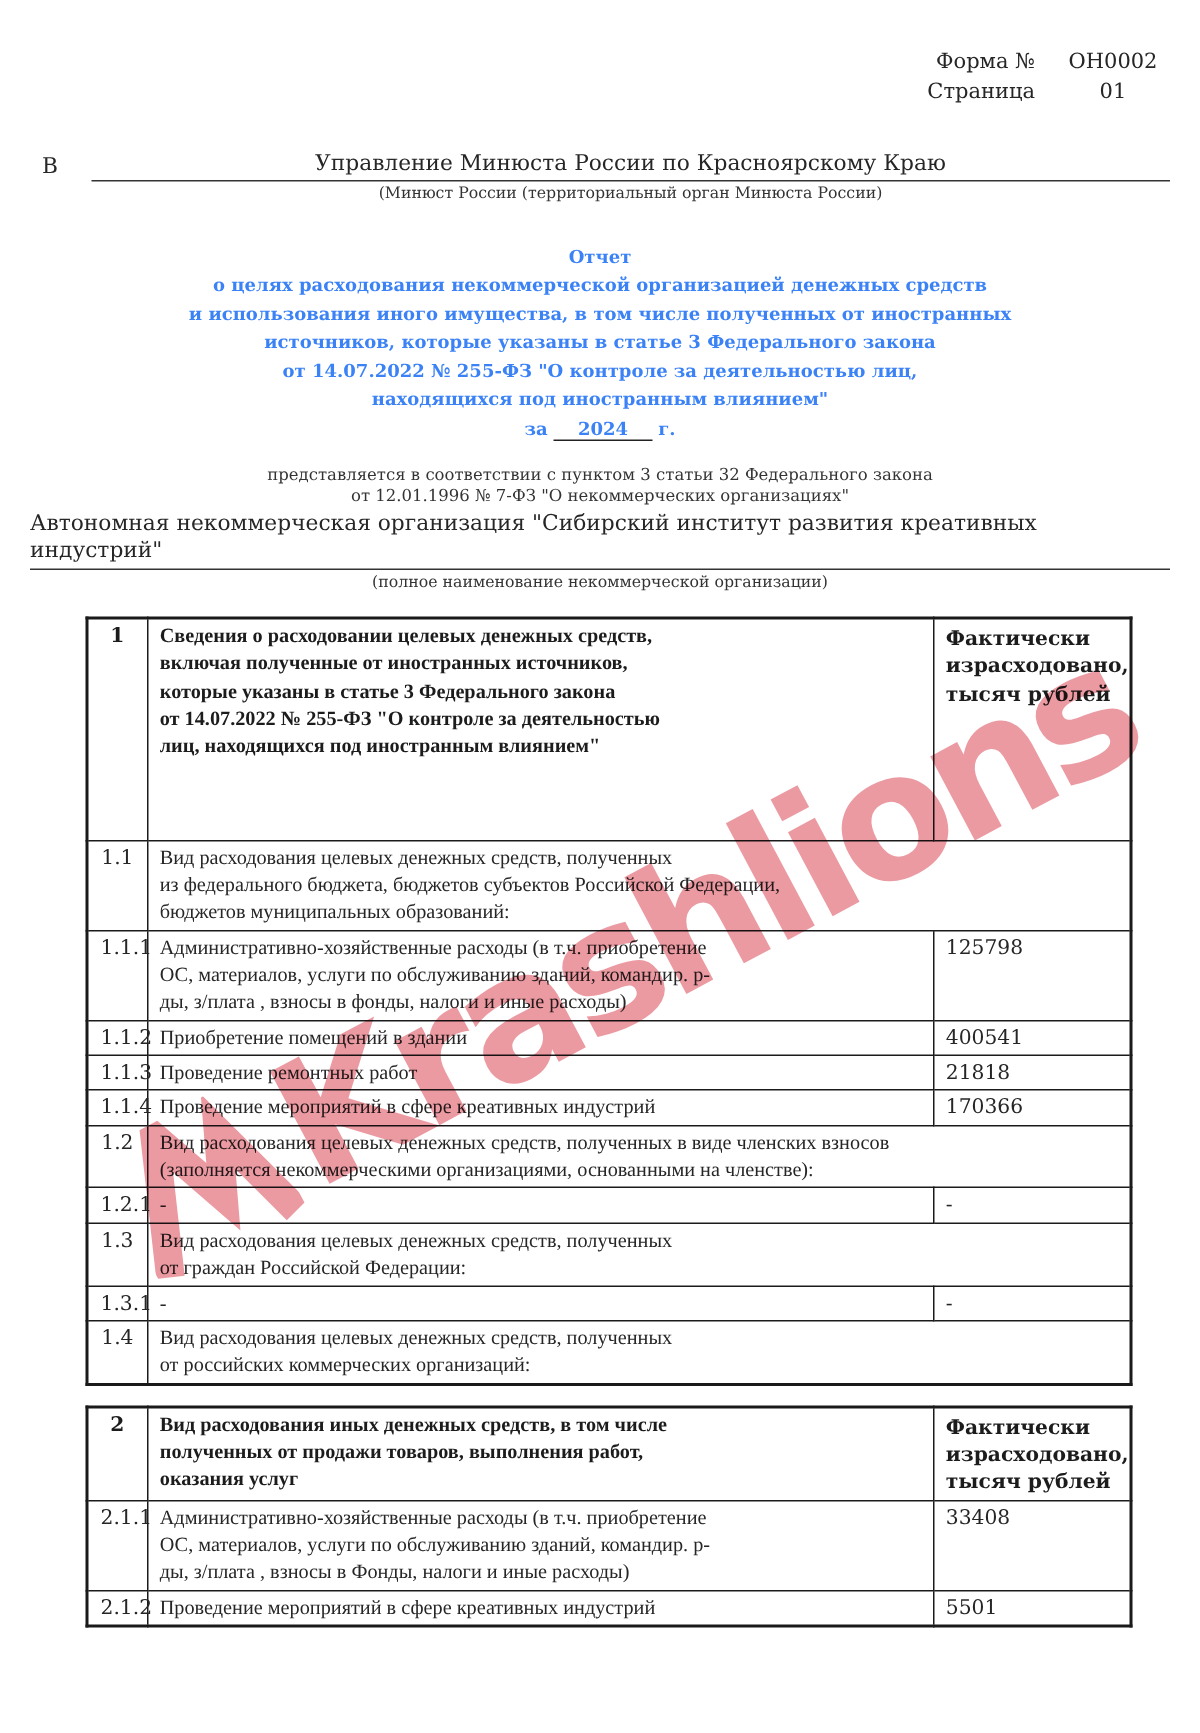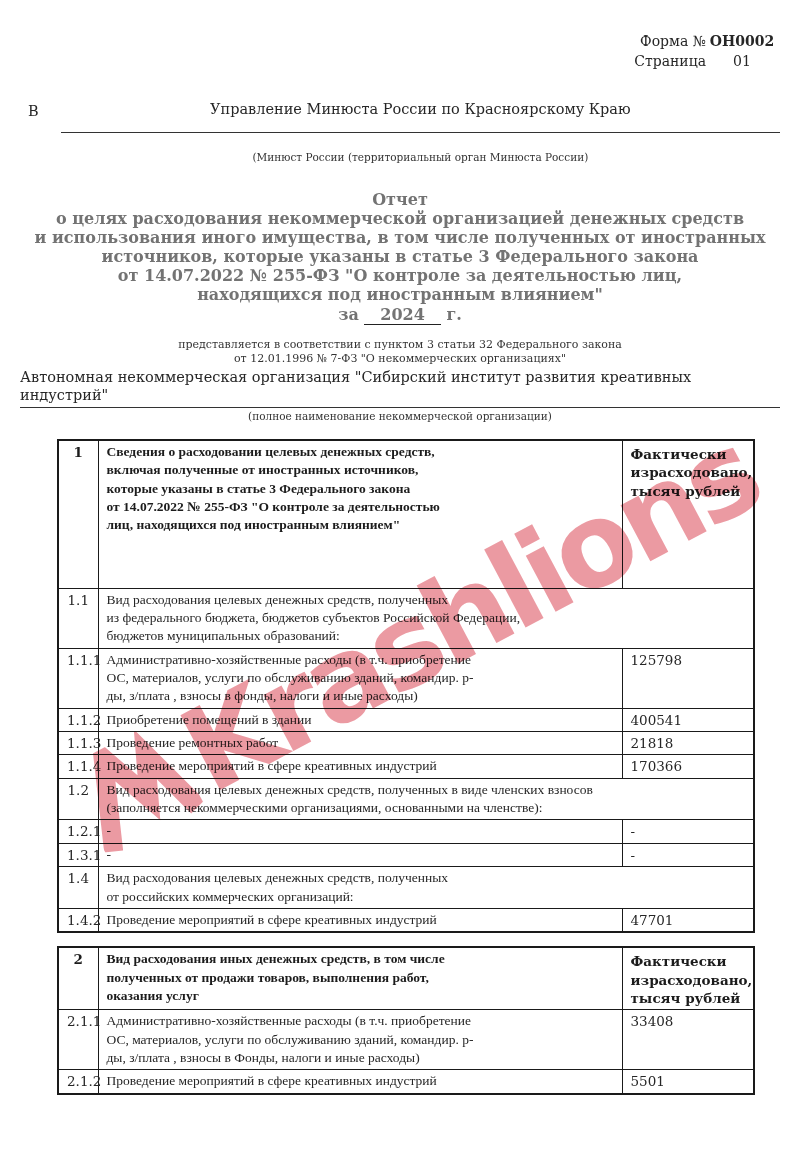--- a/index.html
+++ b/index.html
@@ -11,37 +11,37 @@
     color:#262626;
     position:relative;
     overflow:hidden;
   }
 
   
   .form-head {
     position:absolute; top:32px; right:22px;
     font-size:14px; line-height:18px;
   }
-  .form-head .row { display:flex; justify-content:flex-end; margin-bottom:2px; }
+  .form-head .row { display:flex; justify-content:flex-end; gap:16px; margin-bottom:2px; }
   .form-head .lbl { text-align:right; }
   .form-head .val { width:72px; text-align:center; }
-  .form-head .bold { font-weight:bold; }
+  .form-head .bold { font-weight:normal; }
 
   
   .recipient { display:flex; align-items:flex-start; margin:100px 20px 0 28px; }
   .rec-prefix { font-size:14.5px; line-height:18px; padding-top:2px; }
   .rec-main { flex:1; margin-left:22px; }
   .rec-name {
     text-align:center; font-size:14.5px; line-height:18px;
-    border-bottom:1.5px solid #333; padding-bottom:14px;
-  }
-  .rec-caption { text-align:center; font-size:10.5px; line-height:13px; margin-top:18px; color:#333; }
-
-  
-  .title-block { margin-top:26px; text-align:center; font-weight:bold; font-size:16px; line-height:19px; color:#737373; }
+    border-bottom:1.5px solid #333; padding-bottom:2px;
+  }
+  .rec-caption { text-align:center; font-size:10.5px; line-height:13px; margin-top:2px; color:#333; }
+
+  
+  .title-block { margin-top:26px; text-align:center; font-weight:bold; font-size:12px; line-height:19px; color:#3b82f6; }
   .title-lines { white-space:pre-line; }
   .title-year { margin-top:1px; }
   .year-value { border-bottom:1.5px solid #222; padding:0 16px; }
 
   .legal { margin-top:14px; text-align:center; font-size:11px; line-height:14px; white-space:pre-line; color:#333; }
 
   .org-name {
     margin:2px 20px 0; font-size:14.5px; line-height:18px;
     white-space:pre-line; border-bottom:1.5px solid #333; padding-bottom:3px;
   }
@@ -165,33 +165,33 @@
       <td class="num">1.2</td>
       <td class="desc" colspan="2">Вид расходования целевых денежных средств, полученных в виде членских взносов
 (заполняется некоммерческими организациями, основанными на членстве):</td>
     </tr>
     <tr>
       <td class="num">1.2.1</td>
       <td class="desc">-</td>
       <td class="val">-</td>
     </tr>
     <tr>
+      <td class="num">1.3</td>
+      <td class="desc" colspan="2">Вид расходования целевых денежных средств, полученных
+от граждан Российской Федерации:</td>
+    </tr>
+    <tr>
       <td class="num">1.3.1</td>
       <td class="desc">-</td>
       <td class="val">-</td>
     </tr>
     <tr>
       <td class="num">1.4</td>
       <td class="desc" colspan="2">Вид расходования целевых денежных средств, полученных
 от российских коммерческих организаций:</td>
-    </tr>
-    <tr>
-      <td class="num">1.4.2</td>
-      <td class="desc">Проведение мероприятий в сфере креативных индустрий</td>
-      <td class="val">47701</td>
     </tr>
   </tbody>
 </table>
 
 <table class="report t2">
   <tbody>
     <tr class="hdr">
       <td class="num">2</td>
       <td class="desc">Вид расходования иных денежных средств, в том числе
 полученных от продажи товаров, выполнения работ,

